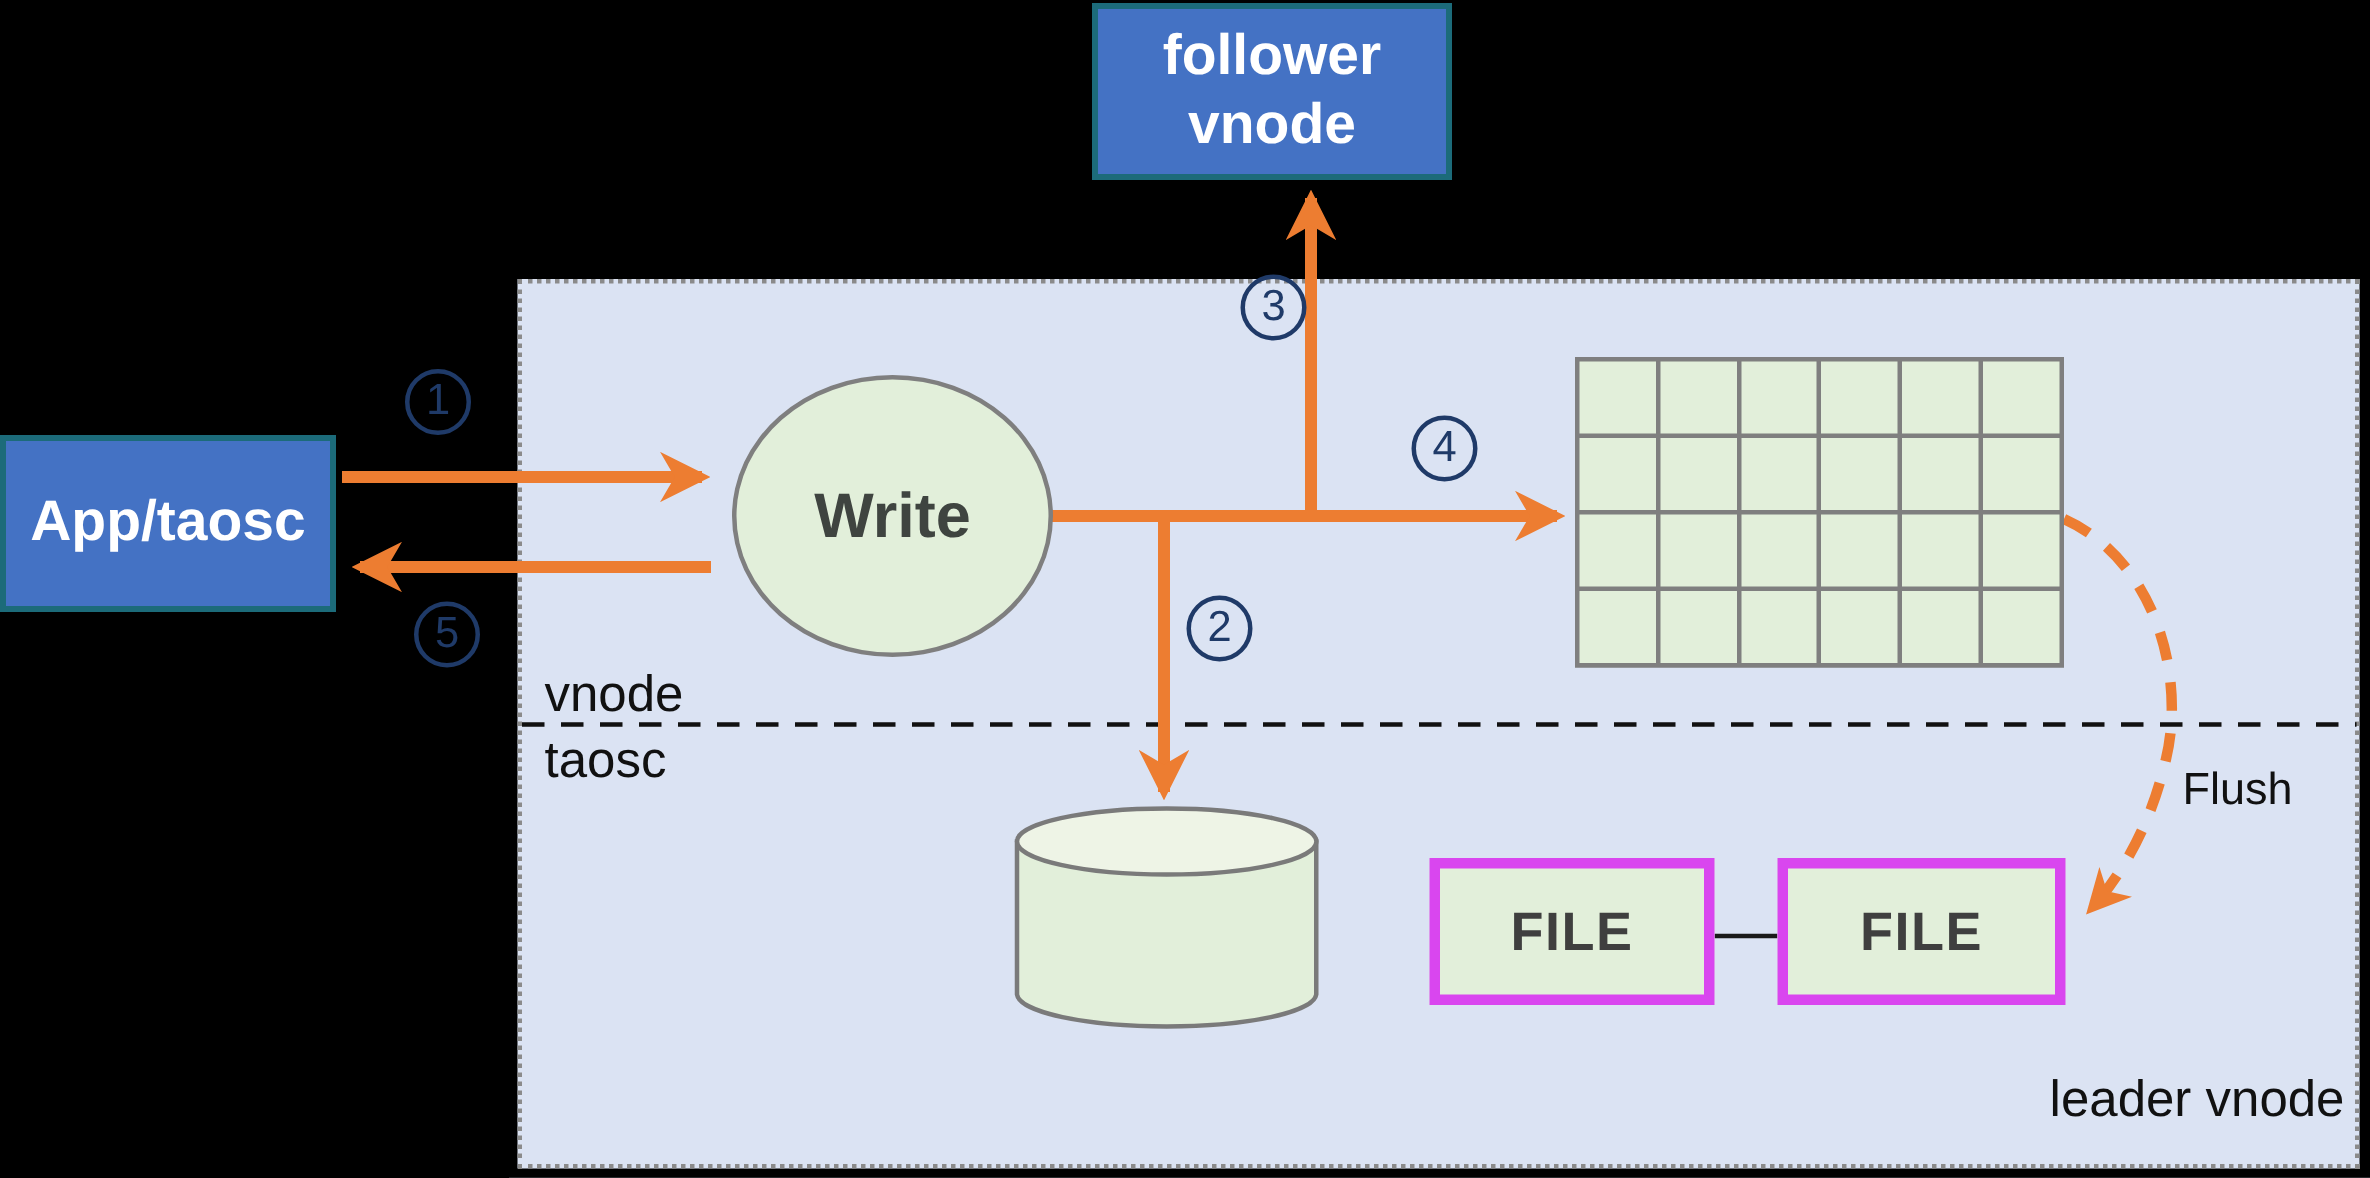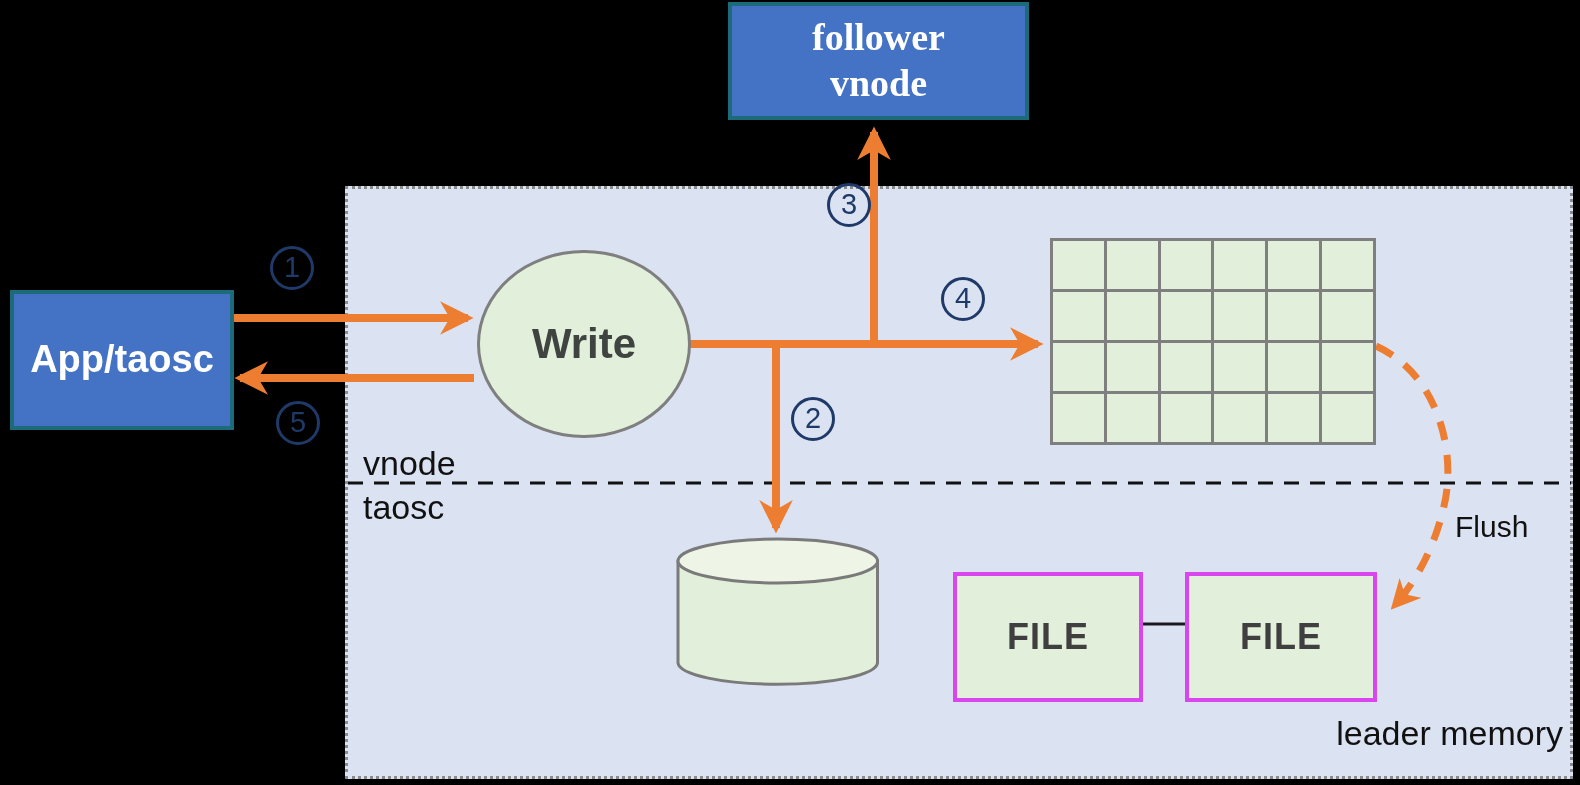--- a/index.html
+++ b/index.html
@@ -5,31 +5,31 @@
   html,body{margin:0;padding:0;background:#000;}
   .canvas{position:relative;width:1580px;height:785px;background:#000;overflow:hidden;
           font-family:"Liberation Sans","DejaVu Sans",sans-serif;}
   .region{position:absolute;left:345px;top:186px;width:1228px;height:593px;
           background:#dbe3f3;border:3px dotted #8b8b8b;box-sizing:border-box;z-index:1;}
   svg.overlay{position:absolute;left:0;top:0;width:1580px;height:785px;z-index:2;}
   .bluebox{position:absolute;background:#4472c4;border:4px solid #1c6b7a;box-sizing:border-box;
            display:flex;align-items:center;justify-content:center;z-index:3;}
   .bluebox .lbl{color:#fff;font-weight:bold;font-size:38px;text-align:center;
                 white-space:pre-line;line-height:1.2;}
-  .app-box{left:10px;top:290px;width:224px;height:140px;}
-  .follower-box{left:728px;top:2px;width:301px;height:118px;font-family:Liberation Serif, serif;}
-  .write-ellipse{position:absolute;left:477px;top:250px;width:214px;height:188px;
+  .app-box{left:0;top:290px;width:224px;height:118px;}
+  .follower-box{left:728px;top:2px;width:240px;height:118px;}
+  .write-ellipse{position:absolute;left:488px;top:250px;width:214px;height:188px;
                  background:#e2efda;border:3px solid #7f7f7f;border-radius:50%;box-sizing:border-box;
                  display:flex;align-items:center;justify-content:center;z-index:3;}
   .write-ellipse .lbl{color:#3f4440;font-weight:bold;font-size:42px;}
   .memgrid{position:absolute;left:1050px;top:238px;width:326px;height:207px;
            background:#7f7f7f;border:3px solid #7f7f7f;box-sizing:border-box;
            display:grid;gap:3px;z-index:3;}
   .memgrid .cell{background:#e2efda;}
-  .filebox{position:absolute;top:572px;height:130px;background:#e2efda;border:4px solid #d946ef;
+  .filebox{position:absolute;top:572px;height:98px;background:#e2efda;border:7px solid #d946ef;
            box-sizing:border-box;display:flex;align-items:center;justify-content:center;z-index:3;}
   .filebox .lbl{color:#3f3f3f;font-weight:bold;font-size:36px;letter-spacing:1px;}
   .file-left{left:953px;width:190px;}
   .file-right{left:1185px;width:192px;}
   .txt{position:absolute;color:#111;font-size:34px;z-index:4;white-space:nowrap;}
   .memory-lbl{left:363px;top:444px;}
   .disk-lbl{left:363px;top:488px;}
   .wal-lbl{left:698px;top:706px;width:160px;text-align:center;font-size:36px;}
   .flush-lbl{left:1455px;top:510px;font-size:30px;}
   .leader-lbl{right:17px;top:714px;}
@@ -119,21 +119,21 @@
   <div class="filebox file-left">
     <span class="lbl">FILE</span>
   </div>
   <div class="filebox file-right">
     <span class="lbl">FILE</span>
   </div>
 
   <div class="txt memory-lbl">vnode</div>
   <div class="txt disk-lbl">taosc</div>
   <div class="txt flush-lbl">Flush</div>
-  <div class="txt leader-lbl">leader memory</div>
+  <div class="txt leader-lbl">leader vnode</div>
 
   <div class="step step1">1</div>
   <div class="step step2">2</div>
   <div class="step step3">3</div>
   <div class="step step4">4</div>
   <div class="step step5">5</div>
 
 </div>
 
 </body></html>

